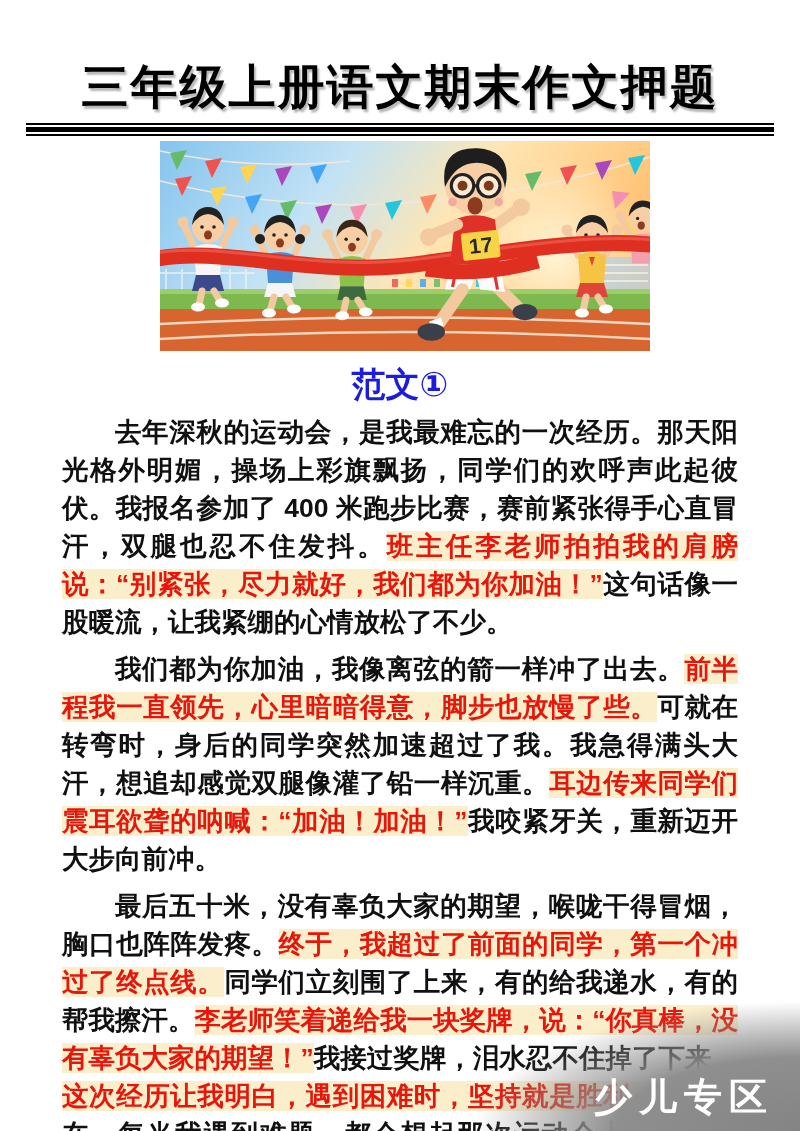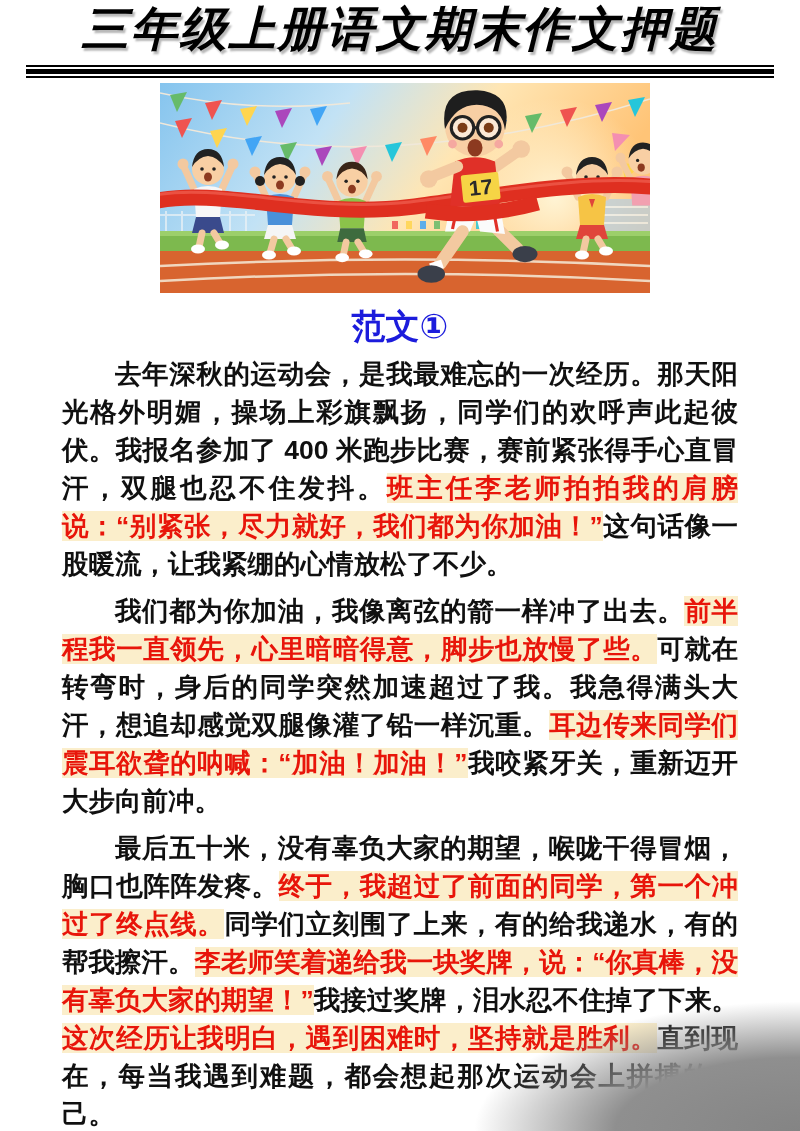--- a/index.html
+++ b/index.html
@@ -2,21 +2,21 @@
 <html><head>
 <meta charset="utf-8">
 <style>
   html,body { margin:0; padding:0; }
   body {
     width:800px; height:1131px;
     background:#ffffff;
     position:relative; overflow:hidden;
     font-family:"Liberation Sans","DejaVu Sans",sans-serif;
   }
-  .header { text-align:center;font-style:italic; }
+  .header { padding-top:58px; text-align:center; }
   .title {
     font-size:47px; font-weight:bold; color:#000;
     letter-spacing:2px; line-height:58px;
     text-shadow:2px 3px 2px #b8b8b8;
   }
   .subtitle {
     font-size:45px; font-weight:bold; line-height:50px;
     color:#ffd400;
     -webkit-text-stroke:1.5px #9c2d20;
     text-shadow:3px 4px 3px #a5a5a5;
@@ -247,13 +247,14 @@
 
 <div class="section-label">范文①</div>
 
 <div class="essay">
     <p><span>去年深秋的运动会，是我最难忘的一次经历。那天阳光格外明媚，操场上彩旗飘扬，同学们的欢呼声此起彼伏。我报名参加了 400 米跑步比赛，赛前紧张得手心直冒汗，双腿也忍不住发抖。</span><span class="hl">班主任李老师拍拍我的肩膀说：“别紧张，尽力就好，我们都为你加油！”</span><span>这句话像一股暖流，让我紧绷的心情放松了不少。</span></p>
     <p><span>我们都为你加油，我像离弦的箭一样冲了出去。</span><span class="hl">前半程我一直领先，心里暗暗得意，脚步也放慢了些。</span><span>可就在转弯时，身后的同学突然加速超过了我。我急得满头大汗，想追却感觉双腿像灌了铅一样沉重。</span><span class="hl">耳边传来同学们震耳欲聋的呐喊：“加油！加油！”</span><span>我咬紧牙关，重新迈开大步向前冲。</span></p>
     <p><span>最后五十米，没有辜负大家的期望，喉咙干得冒烟，胸口也阵阵发疼。</span><span class="hl">终于，我超过了前面的同学，第一个冲过了终点线。</span><span>同学们立刻围了上来，有的给我递水，有的帮我擦汗。</span><span class="hl">李老师笑着递给我一块奖牌，说：“你真棒，没有辜负大家的期望！”</span><span>我接过奖牌，泪水忍不住掉了下来。</span><span class="hl">这次经历让我明白，遇到困难时，坚持就是胜利。</span><span>直到现在，每当我遇到难题，都会想起那次运动会上拼搏的自己。</span></p>
   </div>
 
 <div class="watermark">
+  <div class="wm-brand">少儿专区</div>
 </div>
 
 </body></html>

